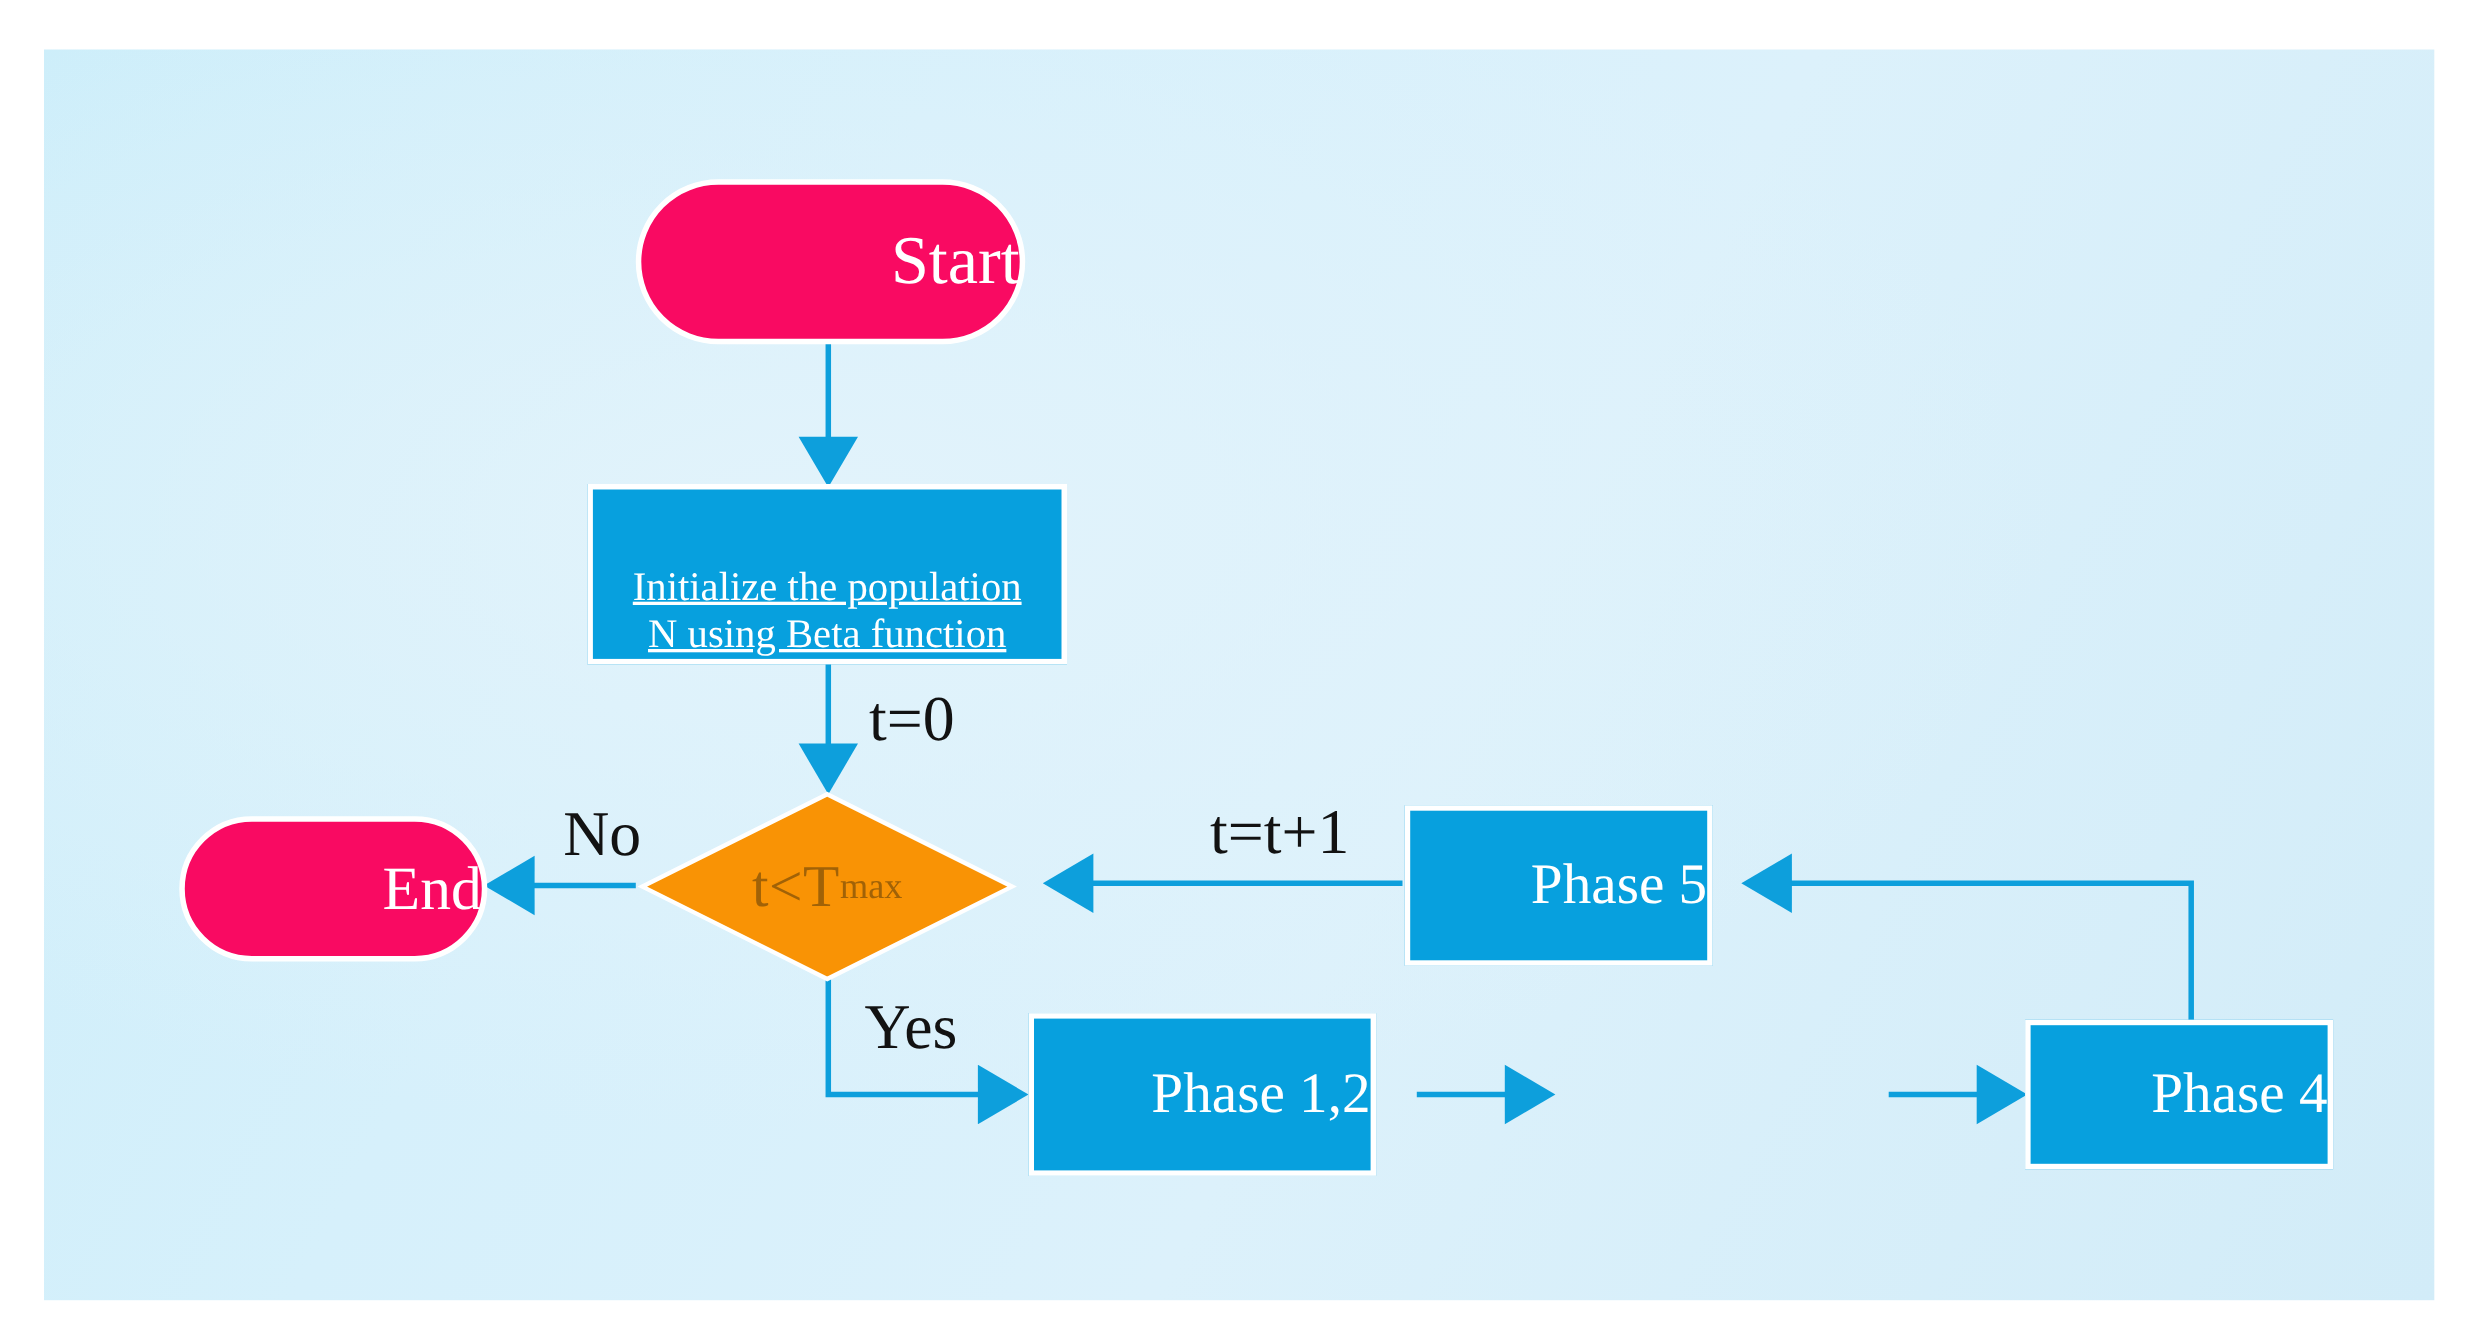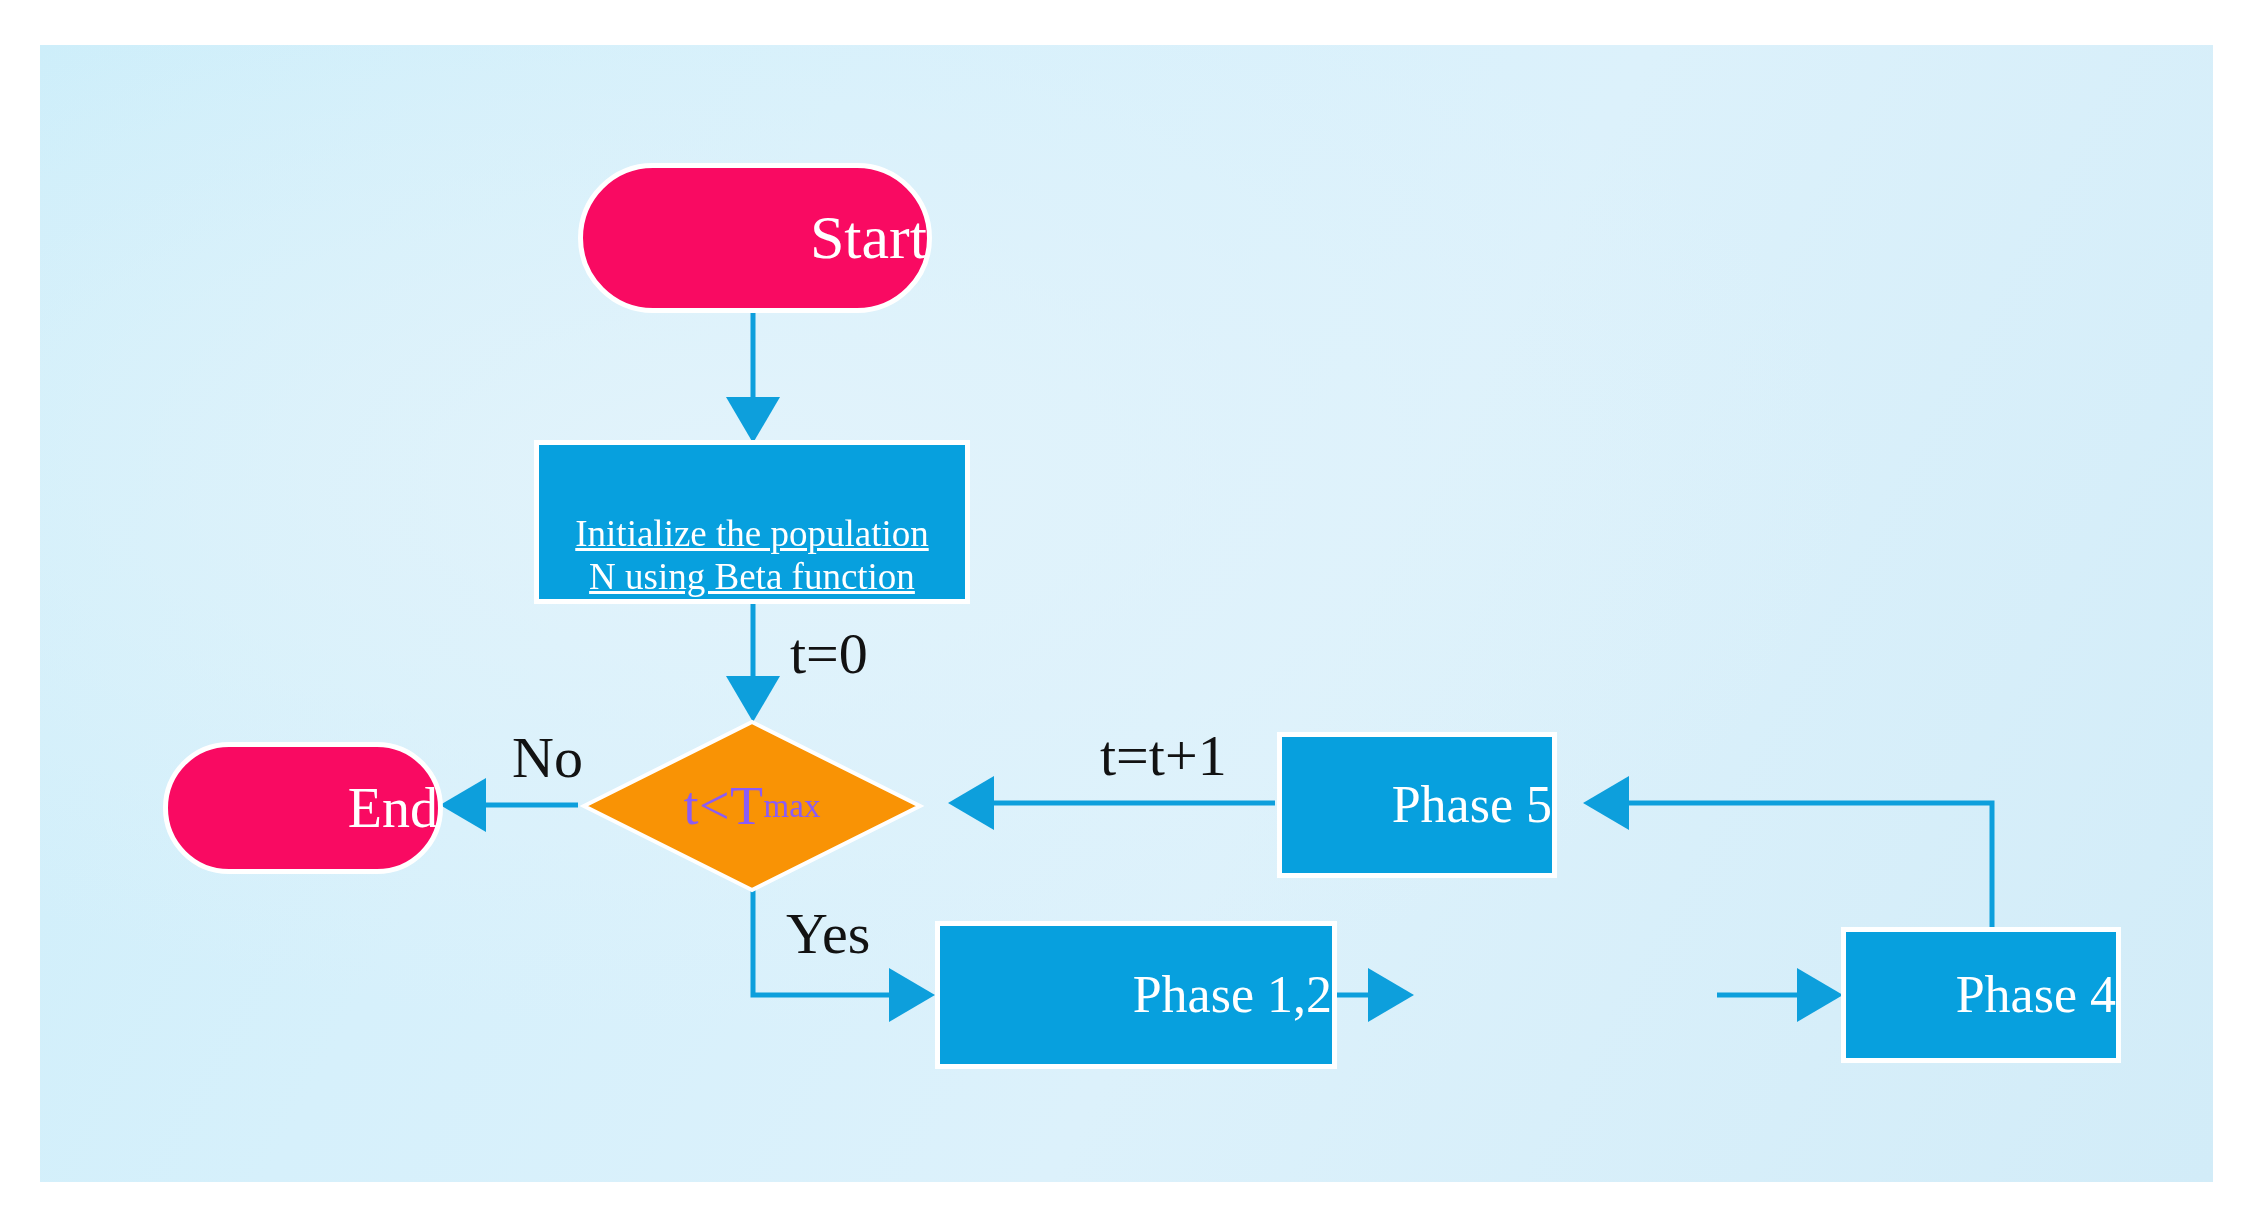--- a/index.html
+++ b/index.html
@@ -72,21 +72,21 @@
   }
   .decision-label {
     position: absolute;
     left: 0;
     top: 0;
     width: 100%;
     height: 100%;
     display: flex;
     align-items: center;
     justify-content: center;
-    color: #8b5cf6;
+    color: #a16207;
     font-size: 54px;
     letter-spacing: 0.5px;
     user-select: none;
   }
   .decision-label .sub {
     font-size: 33px;
     vertical-align: -0.22em;
     letter-spacing: 0;
   }
 
@@ -189,21 +189,21 @@
   <div class="node terminator" style="left:163px; top:742px; width:280px; height:132px; font-size:56px;">
     <span>End</span>
   </div>
 
   <div class="edge-label" style="left:1100px; top:722px;">t=t+1</div>
 
   <div class="node process big" style="left:1277px; top:732px; width:280px; height:146px;">
     <span>Phase 5</span>
   </div>
 
-  <div class="node process big" style="left:935px; top:921px; width:402px; height:148px;padding-left:28px;">
+  <div class="node process big" style="left:935px; top:921px; width:316px; height:148px;padding-left:28px;">
     <span>Phase 1,2</span>
   </div>
 
 
   <div class="node process big" style="left:1841px; top:927px; width:280px; height:136px;">
     <span>Phase 4</span>
   </div>
 
 </div>
 

